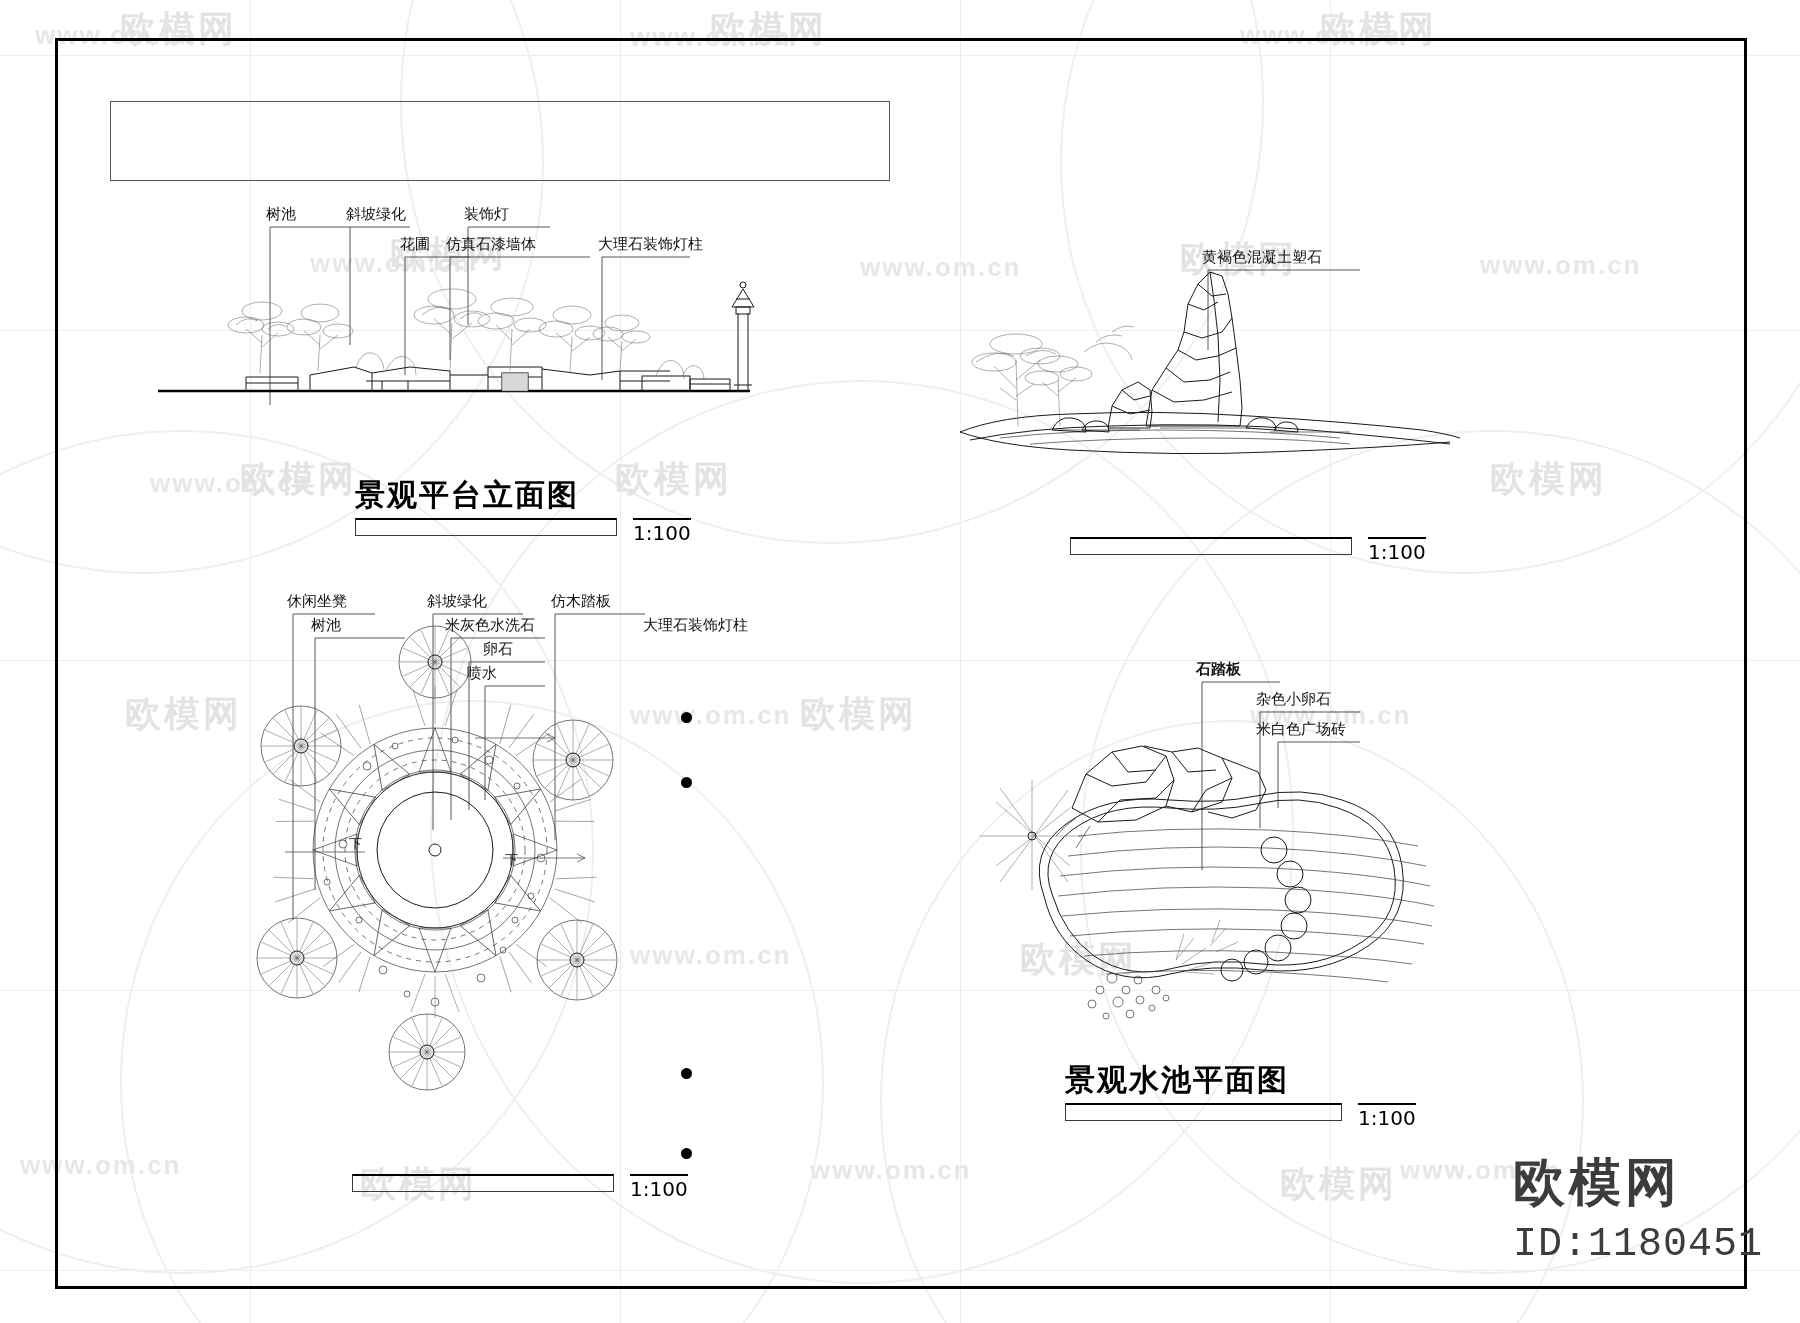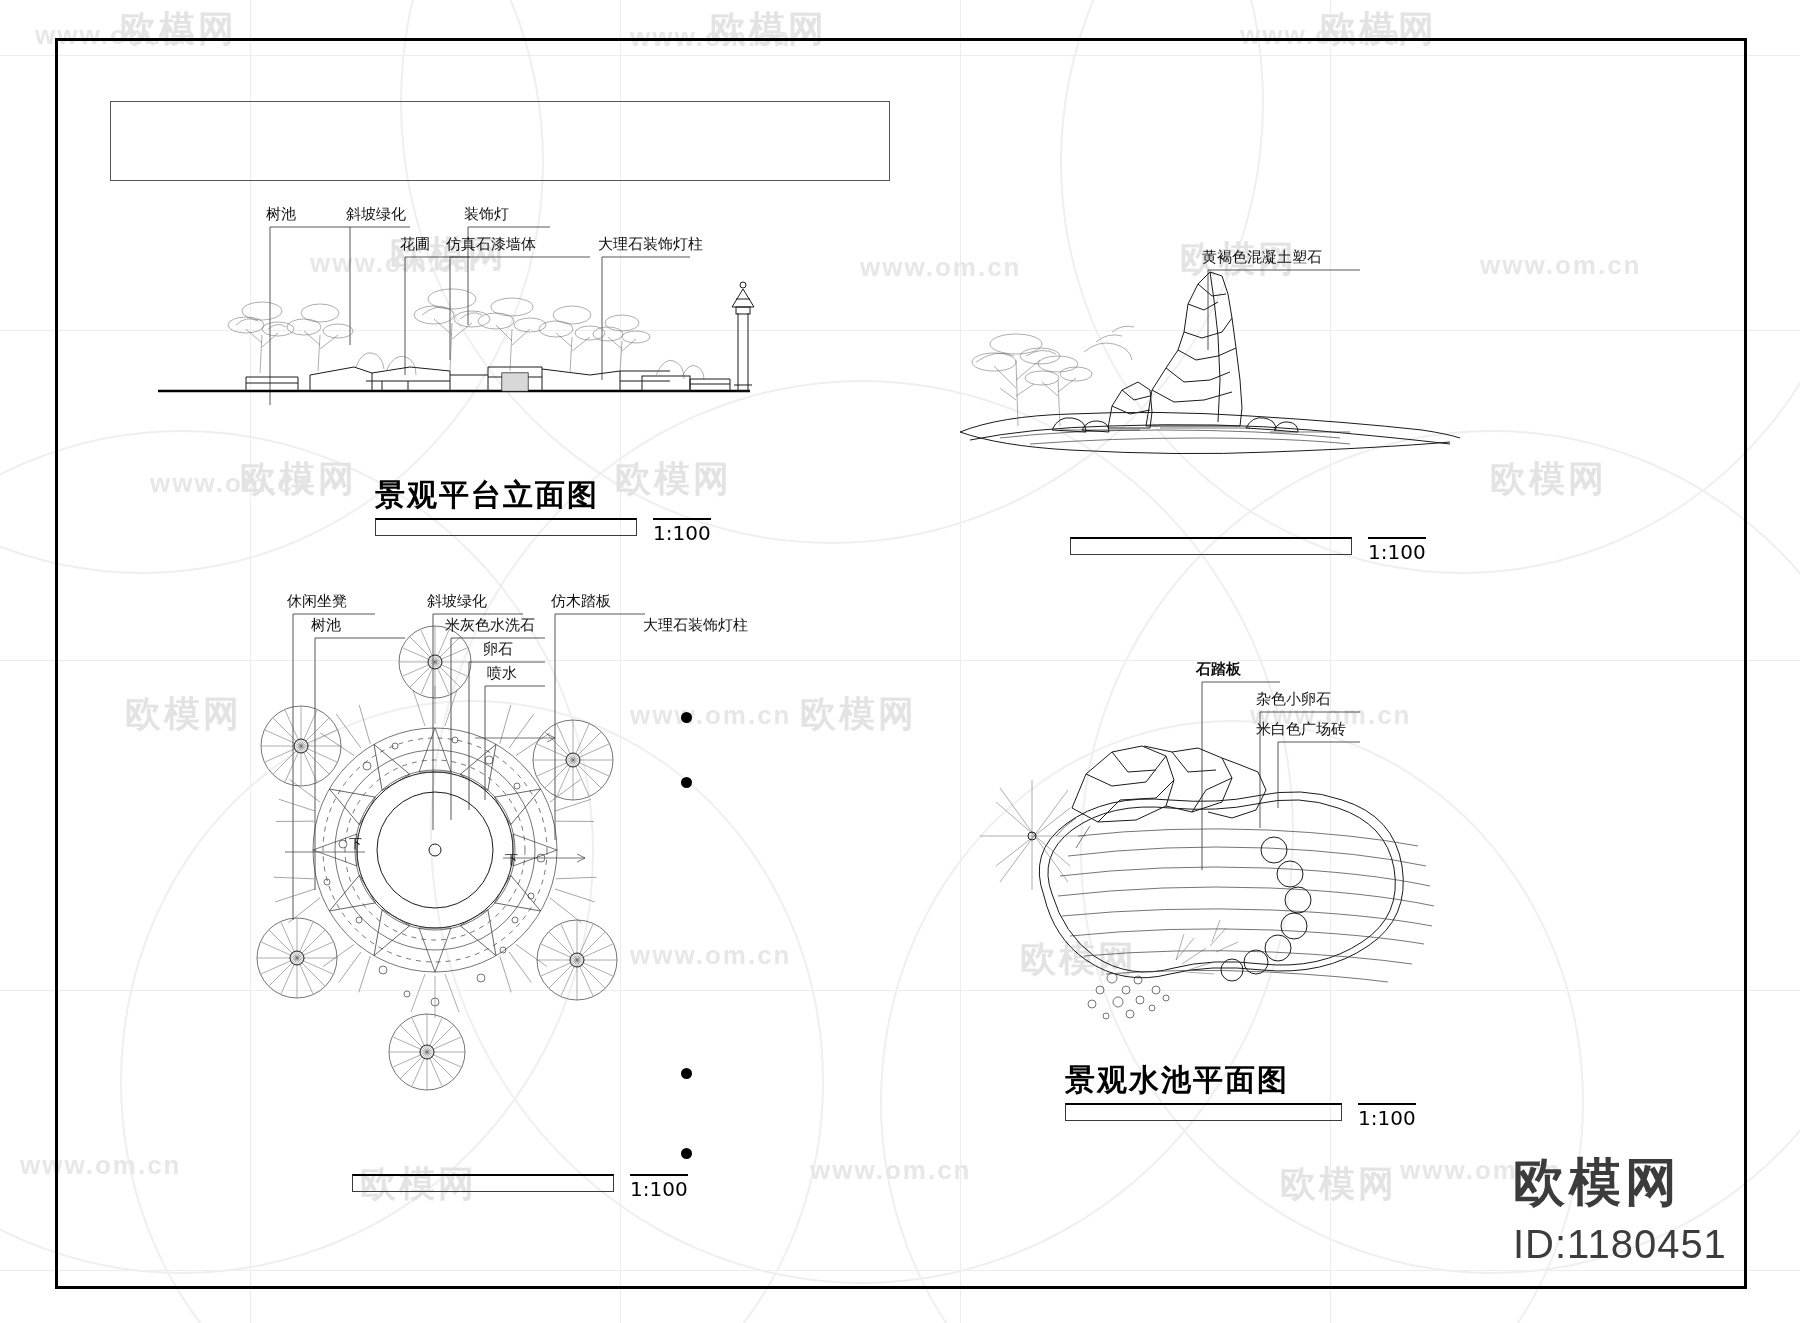--- a/index.html
+++ b/index.html
@@ -148,21 +148,21 @@
     font-weight: bold;
     color: #3c3c3c;
     letter-spacing: 4px;
     font-family: "DejaVu Sans", "Liberation Sans", sans-serif;
   }
   .brand-id {
     font-size: 40px;
     color: #3c3c3c;
     letter-spacing: 1px;
     margin-top: 4px;
-    font-family: Liberation Sans, sans-serif;
+    font-family: Liberation Mono, monospace;
   }
 
   .stroke { fill: none; stroke: #1a1a1a; stroke-width: 1; }
   .stroke-thin { fill: none; stroke: #3a3a3a; stroke-width: 0.7; }
   .stroke-light { fill: none; stroke: #6a6a6a; stroke-width: 0.55; }
   .ground { fill: none; stroke: #000; stroke-width: 2.4; }
   .hatch { fill: #d8d8d8; stroke: #555; stroke-width: 0.5; }
   .leader { stroke: #444; stroke-width: 0.9; fill: none; }
 </style>
 </head>
@@ -321,21 +321,21 @@
     </svg>
 
     <span class="lbl" style="left:116px; top:10px;">树池</span>
     <span class="lbl" style="left:196px; top:10px;">斜坡绿化</span>
     <span class="lbl" style="left:314px; top:10px;">装饰灯</span>
     <span class="lbl" style="left:250px; top:40px;">花圃</span>
     <span class="lbl" style="left:296px; top:40px;">仿真石漆墙体</span>
     <span class="lbl" style="left:448px; top:40px;">大理石装饰灯柱</span>
   </div>
 
-  <div class="fig-title" style="left:355px; top:475px;margin-left:20px;">
+  <div class="fig-title" style="left:355px; top:475px;">
     <div class="t-main">景观平台立面图</div>
     <div class="t-rule">
       <div class="t-bar" style="width:260px;"></div>
       <div class="t-scale">1:100</div>
     </div>
   </div>
 
   <div class="drawing" style="left:960px; top:240px; width:500px; height:260px;">
     <svg class="cad-svg" width="500" height="260" viewBox="0 0 500 260">
       <g class="leader">
@@ -571,21 +571,21 @@
         <path d="M322 264 l8 4 l-8 4"></path>
         <path d="M220 148 H300 l-8 -4 M300 148 l-8 4"></path>
       </g>
     </svg>
 
     <span class="lbl" style="left:32px; top:2px;">休闲坐凳</span>
     <span class="lbl" style="left:56px; top:26px;">树池</span>
     <span class="lbl" style="left:172px; top:2px;">斜坡绿化</span>
     <span class="lbl" style="left:190px; top:26px;">米灰色水洗石</span>
     <span class="lbl" style="left:228px; top:50px;">卵石</span>
-    <span class="lbl" style="left:232px; top:74px;text-align:center;">喷水</span>
+    <span class="lbl" style="left:212px; top:74px;text-align:center;">喷水</span>
     <span class="lbl" style="left:296px; top:2px;">仿木踏板</span>
     <span class="lbl" style="left:388px; top:26px;">大理石装饰灯柱</span>
   </div>
 
   <div class="dot" style="left:681px; top:712px;"></div>
   <div class="dot" style="left:681px; top:777px;"></div>
   <div class="dot" style="left:681px; top:1068px;"></div>
   <div class="dot" style="left:681px; top:1148px;"></div>
 
   <div class="fig-title" style="left:352px; top:1172px;">

